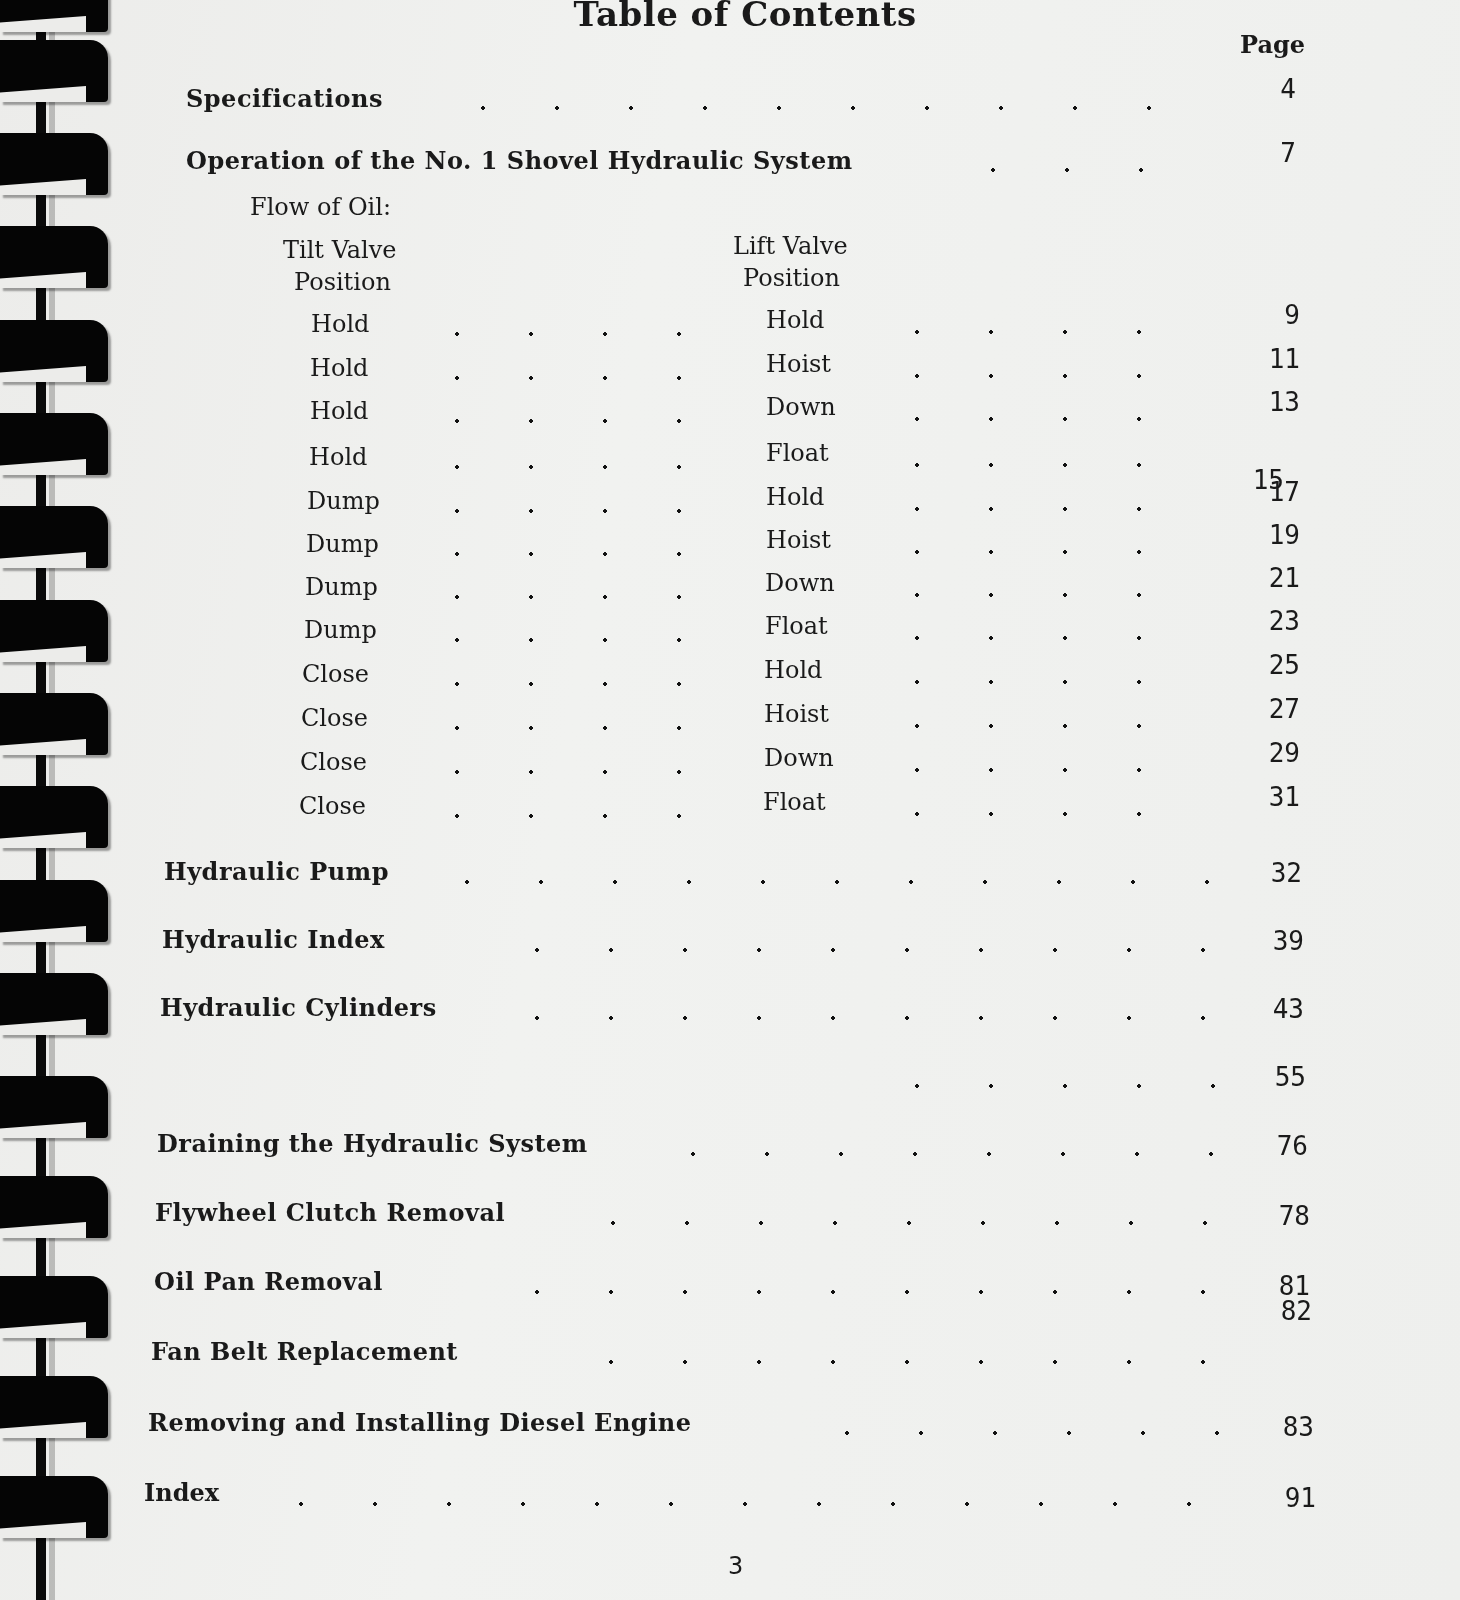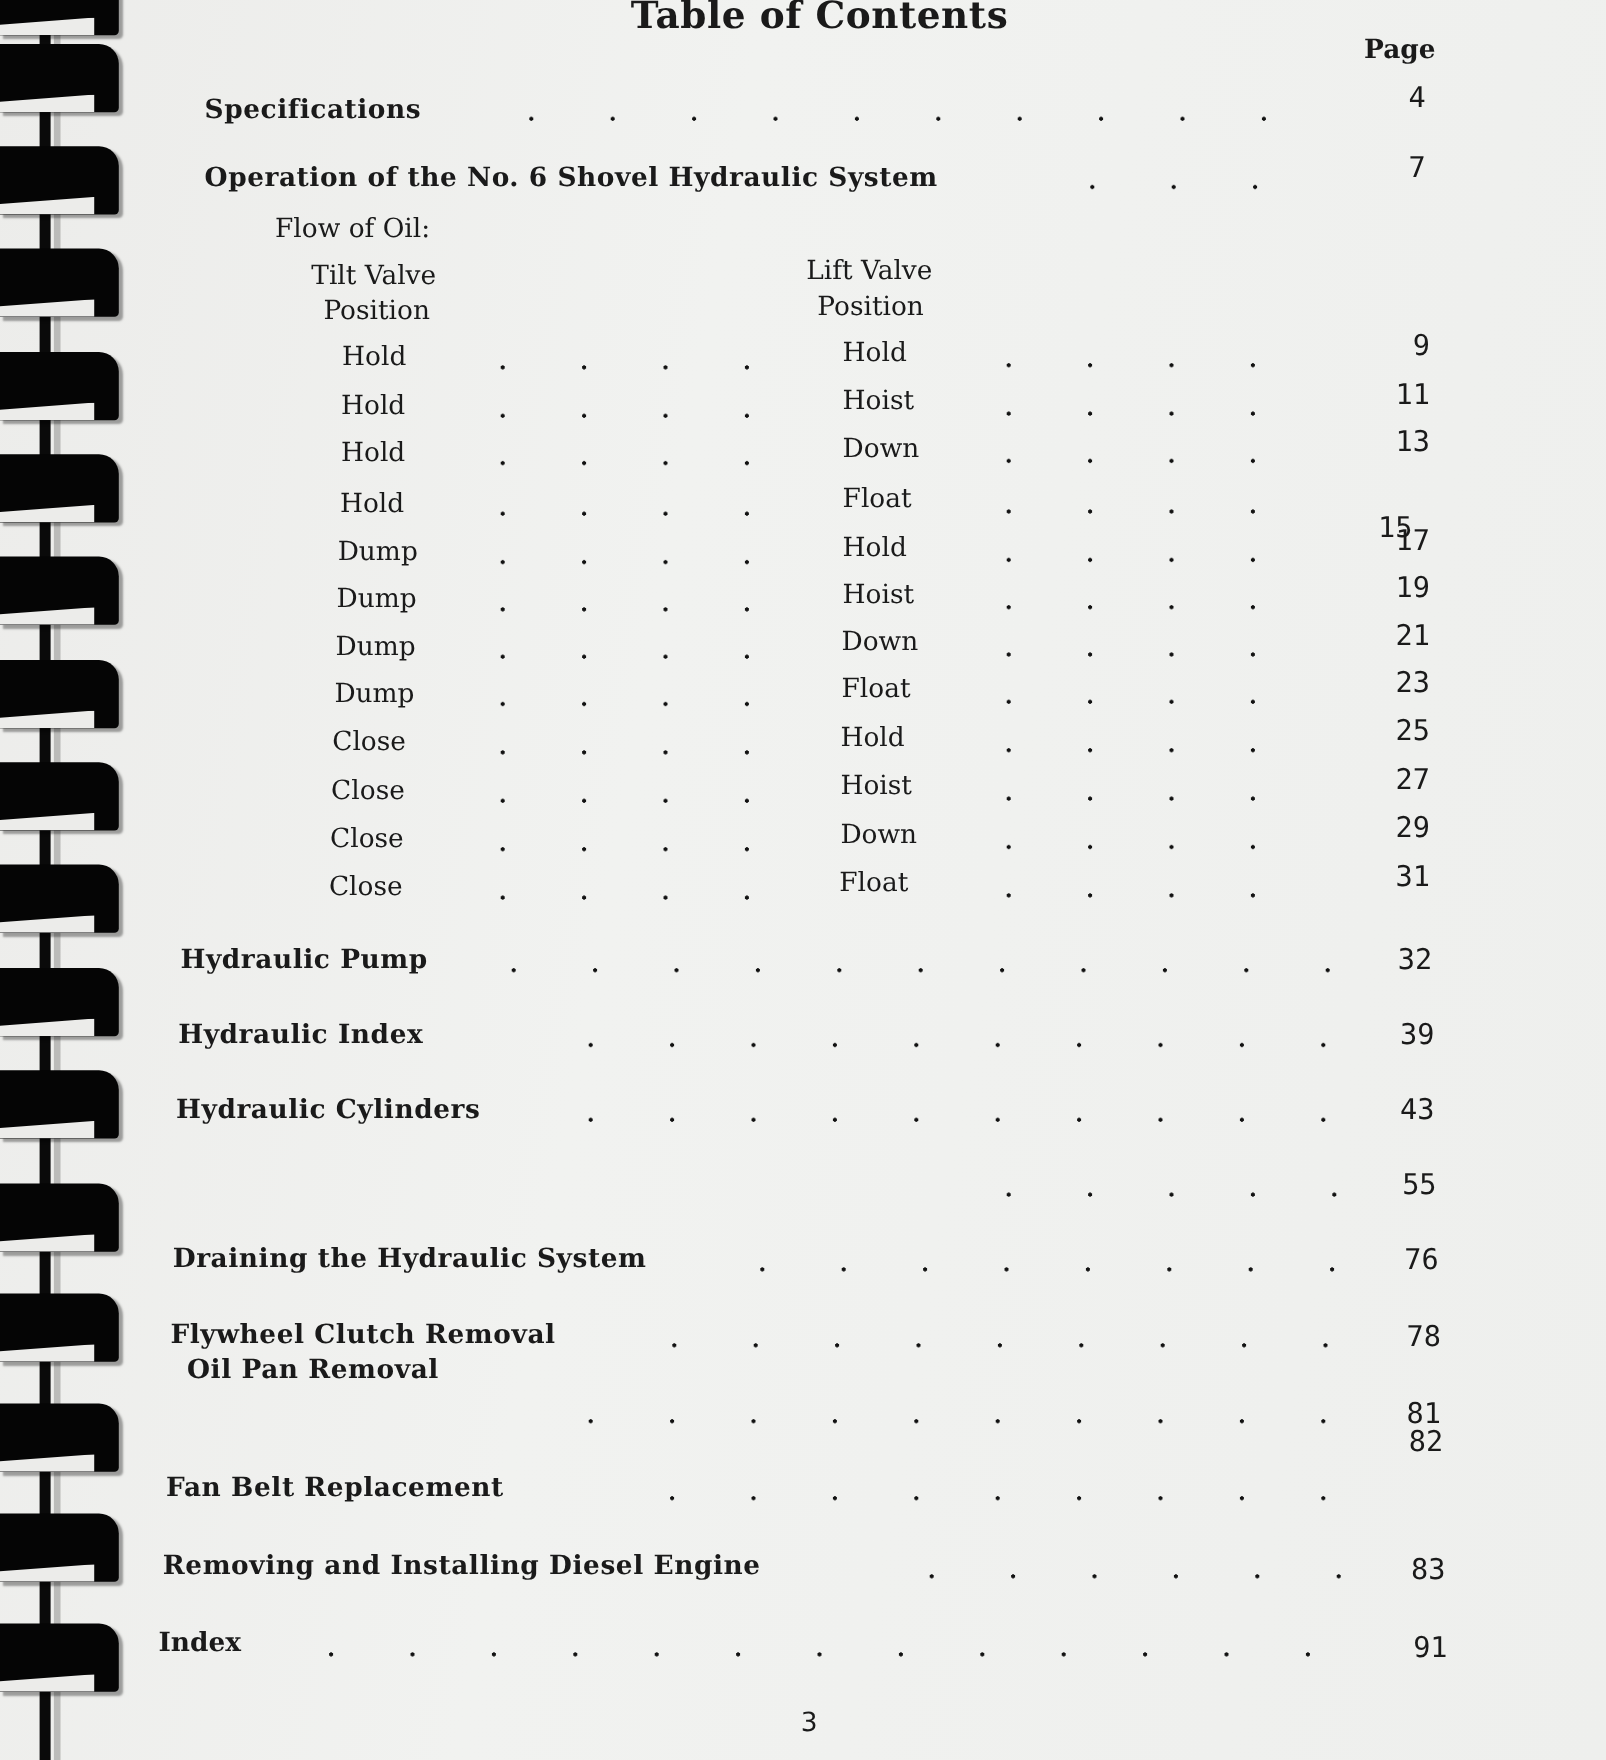--- a/index.html
+++ b/index.html
@@ -85,21 +85,21 @@
     <div class="coil" style="top:1476px"></div>
   </div>
 
   <div class="title">Table of Contents</div>
   <div class="page-col-header">Page</div>
 
   <div class="entry bold" style="left:186px; top:84px;">Specifications</div>
   <div class="leader" style="left:446px; top:106px; width:760px;"></div>
   <div class="pnum" style="left:1236px; top:74px;">4</div>
 
-  <div class="entry bold" style="left:186px; top:146px;">Operation of the No. 6 Shovel Hydraulic System</div>
+  <div class="entry bold" style="left:186px; top:146px;">Operation of the No. 1 Shovel Hydraulic System</div>
   <div class="leader" style="left:956px; top:168px; width:250px;"></div>
   <div class="pnum" style="left:1236px; top:138px;">7</div>
 
   <div class="entry plain" style="left:250px; top:193px;">Flow of Oil:</div>
   <div class="entry plain" style="left:283px; top:236px;">Tilt Valve</div>
   <div class="entry plain" style="left:294px; top:268px;">Position</div>
   <div class="entry plain" style="left:733px; top:232px;">Lift Valve</div>
   <div class="entry plain" style="left:743px; top:264px;">Position</div>
 
   <div>
@@ -205,21 +205,21 @@
   <div class="pnum" style="left:1246px; top:1062px;">55</div>
 
   <div class="entry bold" style="left:157px; top:1129px;">Draining the Hydraulic System</div>
   <div class="leader" style="left:656px; top:1152px; width:564px;"></div>
   <div class="pnum" style="left:1248px; top:1131px;">76</div>
 
   <div class="entry bold" style="left:155px; top:1198px;">Flywheel Clutch Removal</div>
   <div class="leader" style="left:576px; top:1221px; width:646px;"></div>
   <div class="pnum" style="left:1250px; top:1201px;">78</div>
 
-  <div class="entry bold" style="left:154px; top:1230px;margin-left:16px;">Oil Pan Removal</div>
+  <div class="entry bold" style="left:154px; top:1267px;">Oil Pan Removal</div>
   <div class="leader" style="left:500px; top:1290px; width:722px;"></div>
   <div class="pnum" style="left:1250px; top:1271px;">81</div>
 
   <div class="entry bold" style="left:151px; top:1337px;">Fan Belt Replacement</div>
   <div class="leader" style="left:574px; top:1360px; width:650px;"></div>
   <div class="pnum" style="left:1252px; top:1296px;">82</div>
 
   <div class="entry bold" style="left:148px; top:1408px;">Removing and Installing Diesel Engine</div>
   <div class="leader" style="left:810px; top:1431px; width:414px;"></div>
   <div class="pnum" style="left:1254px; top:1412px;">83</div>

